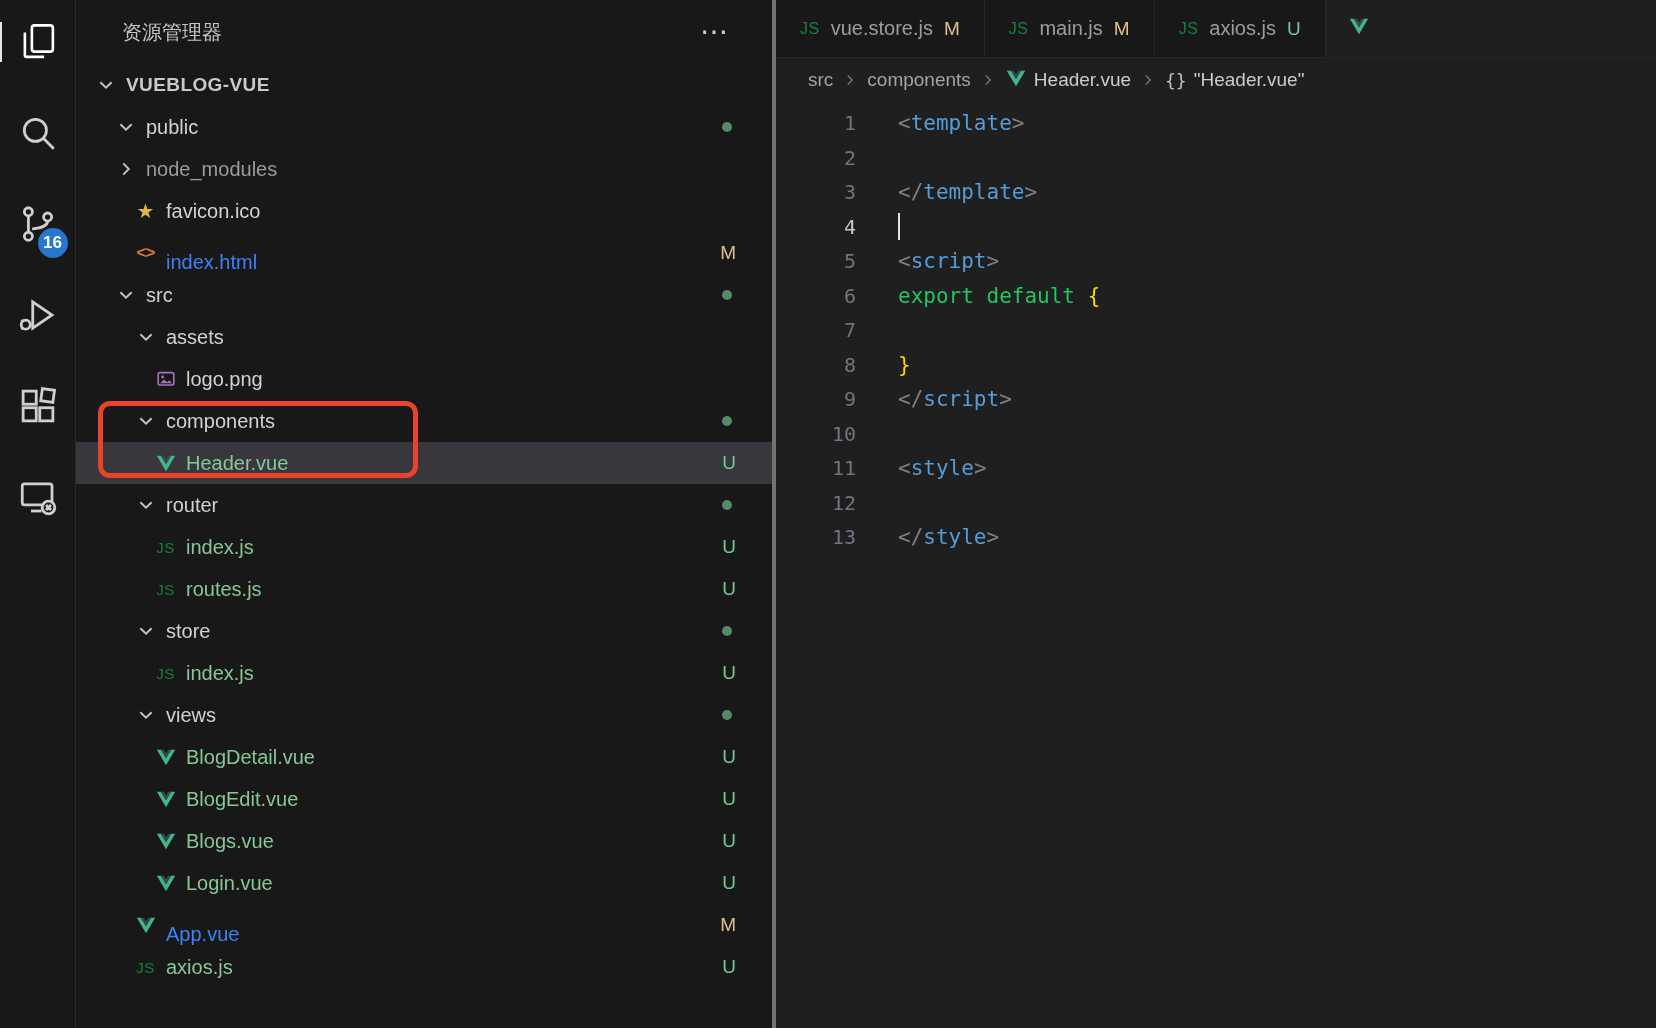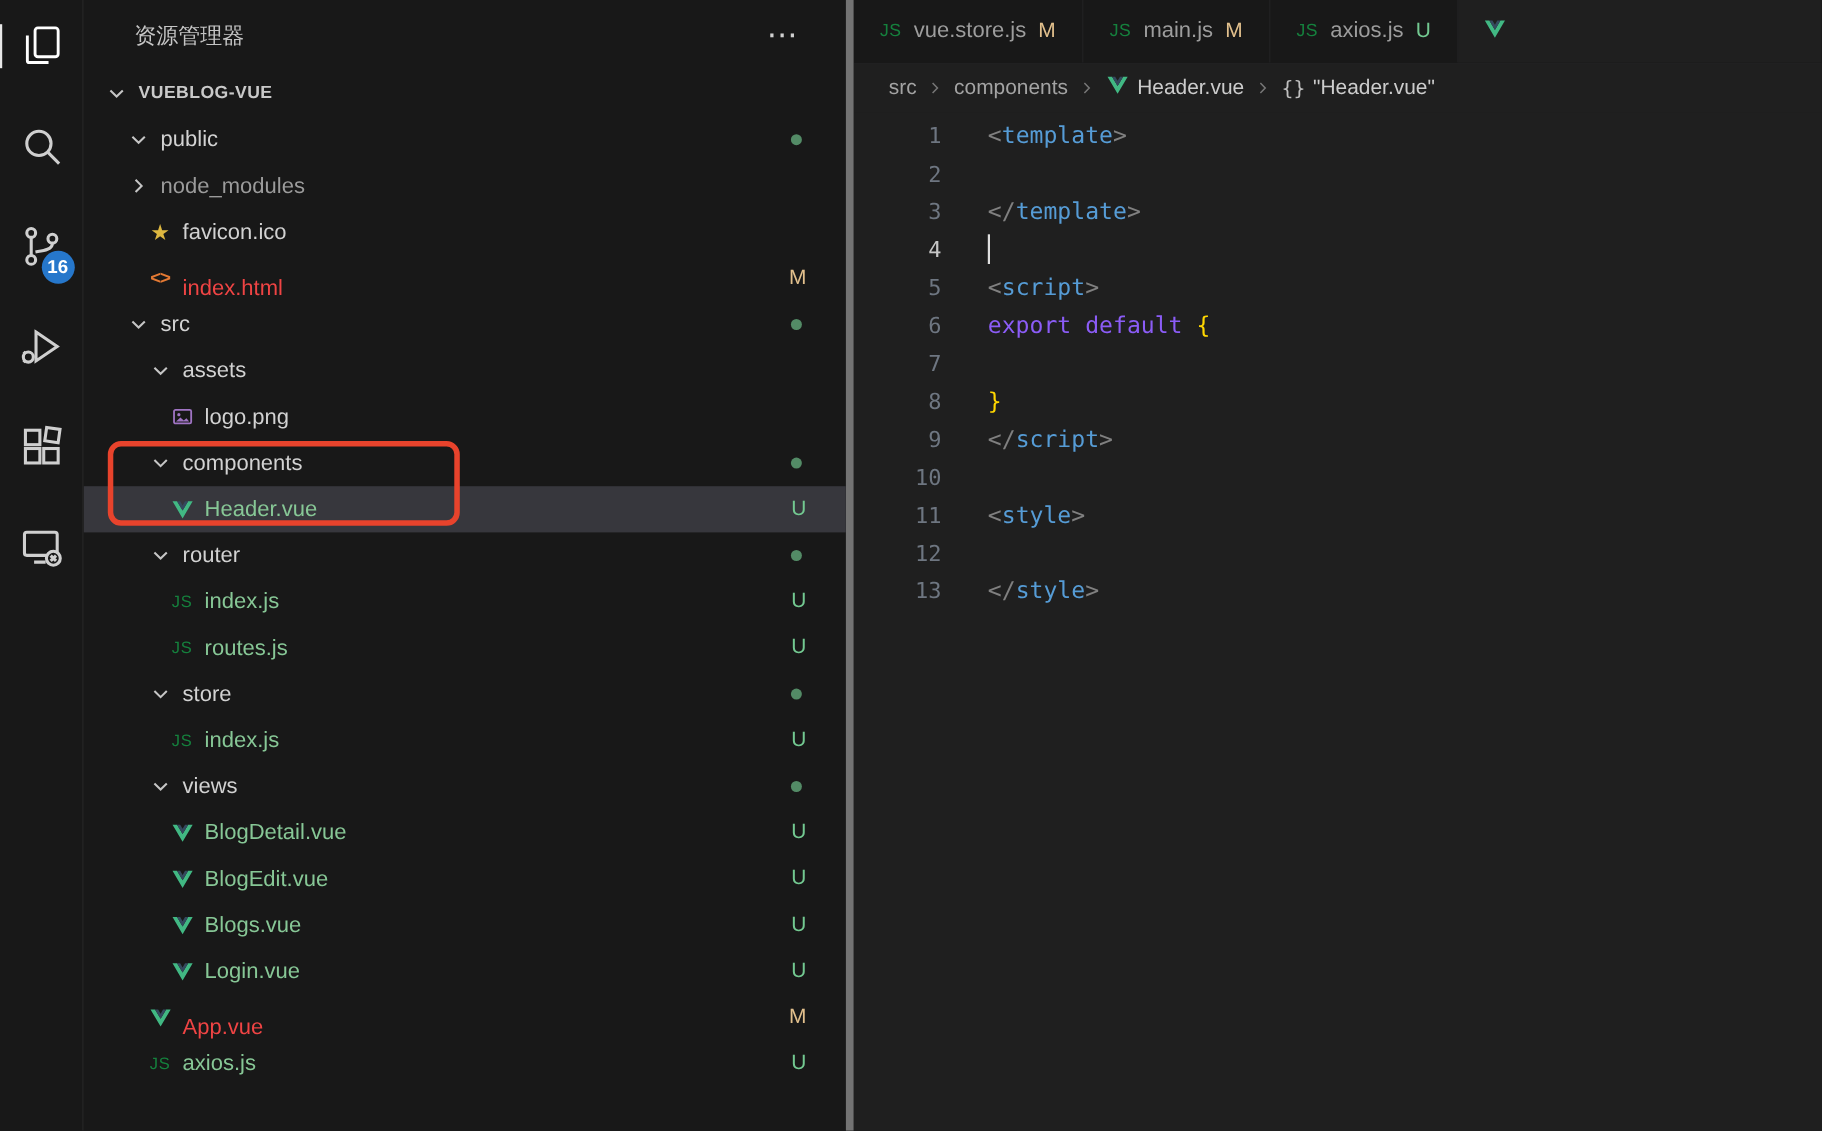--- a/index.html
+++ b/index.html
@@ -14,37 +14,37 @@
     display:flex; align-items:center; justify-content:center; position:relative;
     color:#cfcfcf; cursor:pointer; }
   .ab-btn.active { color:#ffffff; }
   .ab-btn.active::before { content:""; position:absolute; left:-12px; top:6px; width:2px; height:40px; background:#e7e7e7; }
   .ab-btn svg { width:42px; height:42px; }
   .scm-badge { position:absolute; right:-4px; bottom:-8px; min-width:30px; height:30px;
     border-radius:15px; background:#2677cb; color:#fff; font-size:17px; font-weight:700;
     display:flex; align-items:center; justify-content:center; padding:0 4px; }
 
   
-  .sidebar { width:700px; flex:none; background:#181818; border-right:7px solid #737373;
+  .sidebar { width:700px; flex:none; background:#181818; border-right:4px solid #737373;
     position:relative; overflow:hidden; }
   .sidebar-header { height:64px; display:flex; align-items:center; justify-content:space-between;
     padding:0 42px 0 46px; }
   .sidebar-title { font-size:20px; color:#c5c5c5; }
   .more-btn { background:none; border:none; color:#d0d0d0; font-size:28px; line-height:1;
     cursor:pointer; letter-spacing:2px; }
   .tree { position:relative; }
   .row { height:42px; display:flex; align-items:center; font-size:20px; cursor:pointer; }
   .row.selected { background:#37373d; }
   .indent { flex:none; display:inline-block; height:1px; }
   .slot { flex:none; width:27px; height:42px; display:flex; align-items:center; justify-content:center; color:#c5c5c5; }
   .slot svg { display:block; }
   .label { margin-left:7px; color:#d2d2d2; white-space:nowrap; }
-  .label.rootlbl { font-weight:700; font-size:16px; letter-spacing:.4px; color:#c9c9c9; }
+  .label.rootlbl { font-weight:700; font-size:19px; letter-spacing:.4px; color:#c9c9c9; }
   .label.dim { color:#9b9b9b; }
-  .label.g-M { color:#ef4444;margin-top:19px; }
+  .label.g-M { color:#3b82f6;margin-top:19px; }
   .label.g-U { color:#87c796; }
   .gitdot { margin-left:auto; margin-right:40px; width:10px; height:10px; border-radius:50%;
     background:#73c991; opacity:.65; flex:none; }
   .badge { margin-left:auto; margin-right:36px; font-size:19px; flex:none; }
   .badge.b-M { color:#e2c08d; }
   .badge.b-U { color:#73c991; }
   .ic-js { color:#15803d; font-weight:400; font-size:15px; letter-spacing:.5px; }
   .ic-html { color:#e37933; font-weight:700; font-size:17px; letter-spacing:-1px; }
   .ic-star { color:#ddb740; font-size:20px; }
   .annotation { position:absolute; left:22px; top:401px; width:320px; height:77px;
@@ -68,21 +68,21 @@
   .bc-obj { color:#bfbfbf; font-family:"DejaVu Sans Mono",monospace; font-size:18px; }
 
   .codearea { flex:1; padding-top:4px; font-family:"DejaVu Sans Mono","Liberation Mono",monospace;
     font-size:21px; position:relative; }
   .codeline { display:flex; align-items:center; height:34.5px; }
   .lnum { flex:none; width:80px; text-align:right; color:#6e7681; font-size:20px; }
   .lnum.activeln { color:#c6c6c6; }
   .ltext { padding-left:42px; white-space:pre; color:#cccccc; }
   .tok-punct { color:#808080; }
   .tok-tag { color:#569cd6; }
-  .tok-keyword { color:#8b5cf6; }
+  .tok-keyword { color:#22c55e; }
   .tok-bracket { color:#ffd700; }
   .tok-plain { color:#cccccc; }
   .cursor { display:inline-block; width:2px; height:27px; background:#e0e0e0; vertical-align:middle; }
 </style>
 </head>
 <body>
 
 <div class="app">
 
   <nav class="activitybar">

